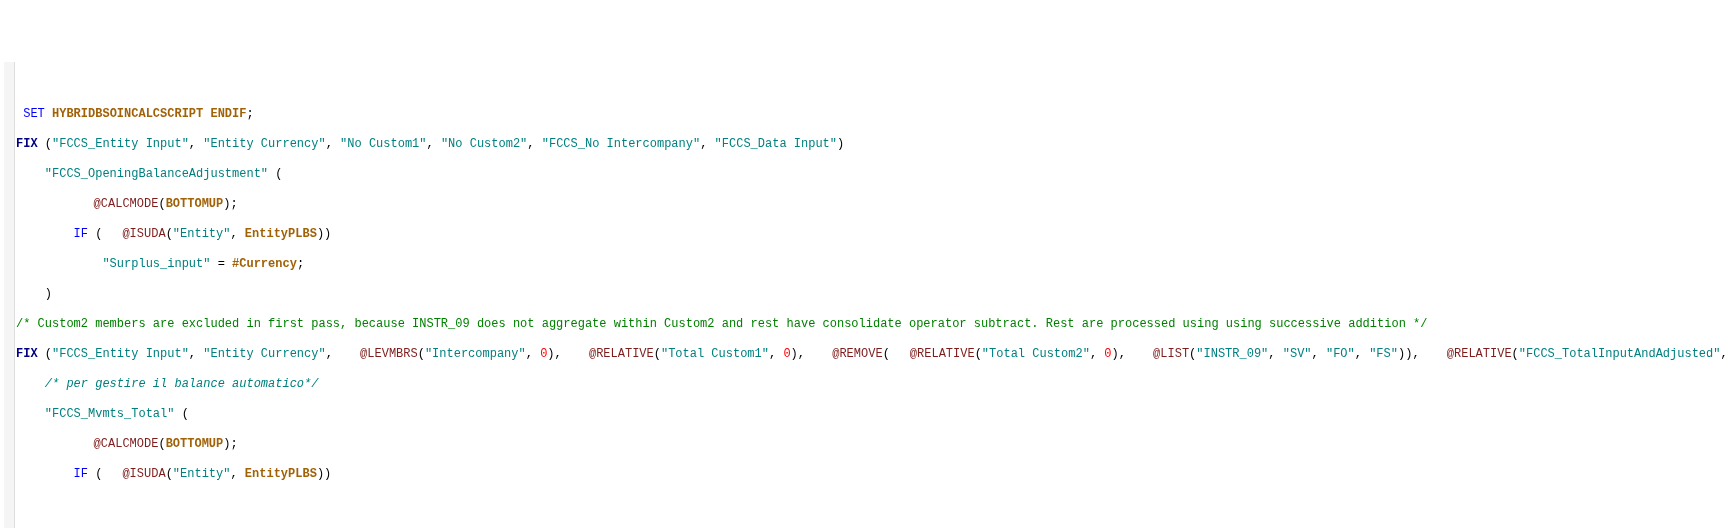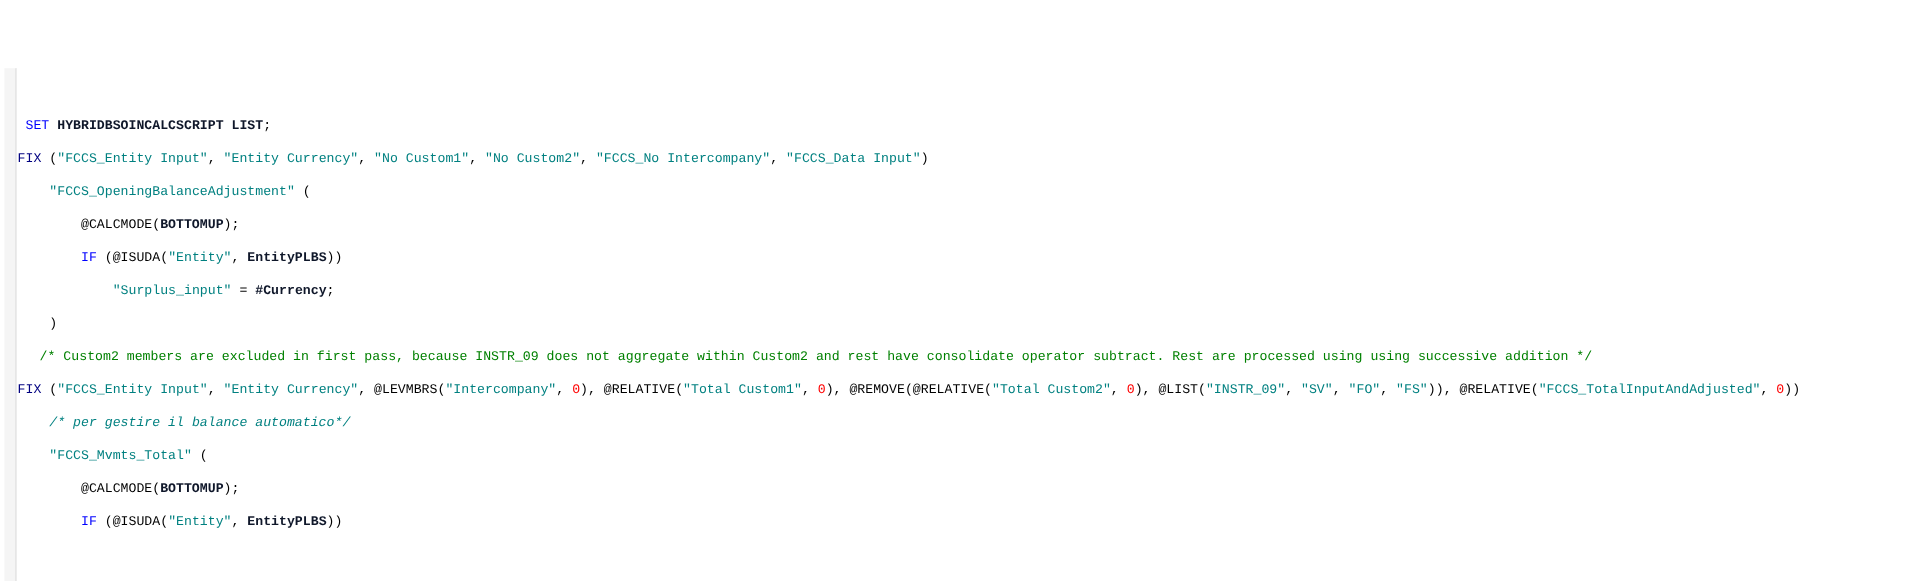--- a/index.html
+++ b/index.html
@@ -14,37 +14,37 @@
     overflow: auto;
   }
   .code-container { position: relative; }
   .gutter {
     position: absolute; left: 0; top: 0; bottom: 0; width: 10px;
     background: #f5f5f5; border-right: 1px solid #ddd;
   }
   .lines { margin-left: 12px; }
   .ln { display: block; }
   .kw-blue { color: #0000ff; font-weight: normal; }
-  .kw-navy { color: #000080; font-weight: normal; }
+  .kw-navy { color: #000080; font-weight: bold; }
   .str { color: #008080; }
-  .fn { color: #000000; }
+  .fn { color: #7f1d1d; margin-left: 20px; }
   .num { color: #ff0000; }
-  .id { color: #0f172a; font-weight: bold; }
-  .cmt { color: #008000; padding-left: 20px; }
+  .id { color: #a16207; font-weight: bold; }
+  .cmt { color: #008000; }
   .cmt-italic { color: #008080; font-style: italic; }
 </style>
 </head>
 <body>
 
 
 
 <div class="code-container">
 <div class="gutter"></div>
 <div class="lines">
-<span class="ln"> <span class="kw-blue">SET</span> <span class="id">HYBRIDBSOINCALCSCRIPT</span> <span class="id">LIST</span>;</span>
+<span class="ln"> <span class="kw-blue">SET</span> <span class="id">HYBRIDBSOINCALCSCRIPT</span> <span class="id">ENDIF</span>;</span>
 <span class="ln"><span class="kw-navy">FIX</span> (<span class="str">"FCCS_Entity Input"</span>, <span class="str">"Entity Currency"</span>, <span class="str">"No Custom1"</span>, <span class="str">"No Custom2"</span>, <span class="str">"FCCS_No Intercompany"</span>, <span class="str">"FCCS_Data Input"</span>)</span>
 <span class="ln">    <span class="str">"FCCS_OpeningBalanceAdjustment"</span> (</span>
 <span class="ln">        <span class="fn">@CALCMODE</span>(<span class="id">BOTTOMUP</span>);</span>
 <span class="ln">        <span class="kw-blue">IF</span> (<span class="fn">@ISUDA</span>(<span class="str">"Entity"</span>, <span class="id">EntityPLBS</span>))</span>
 <span class="ln">            <span class="str">"Surplus_input"</span> = <span class="id">#Currency</span>;</span>
 <span class="ln">    )</span>
 <span class="ln"><span class="cmt">/* Custom2 members are excluded in first pass, because INSTR_09 does not aggregate within Custom2 and rest have consolidate operator subtract. Rest are processed using using successive addition */</span></span>
 <span class="ln"><span class="kw-navy">FIX</span> (<span class="str">"FCCS_Entity Input"</span>, <span class="str">"Entity Currency"</span>, <span class="fn">@LEVMBRS</span>(<span class="str">"Intercompany"</span>, <span class="num">0</span>), <span class="fn">@RELATIVE</span>(<span class="str">"Total Custom1"</span>, <span class="num">0</span>), <span class="fn">@REMOVE</span>(<span class="fn">@RELATIVE</span>(<span class="str">"Total Custom2"</span>, <span class="num">0</span>), <span class="fn">@LIST</span>(<span class="str">"INSTR_09"</span>, <span class="str">"SV"</span>, <span class="str">"FO"</span>, <span class="str">"FS"</span>)), <span class="fn">@RELATIVE</span>(<span class="str">"FCCS_TotalInputAndAdjusted"</span>, <span class="num">0</span>))</span>
 <span class="ln">    <span class="cmt-italic">/* per gestire il balance automatico*/</span></span>
 <span class="ln">    <span class="str">"FCCS_Mvmts_Total"</span> (</span>

